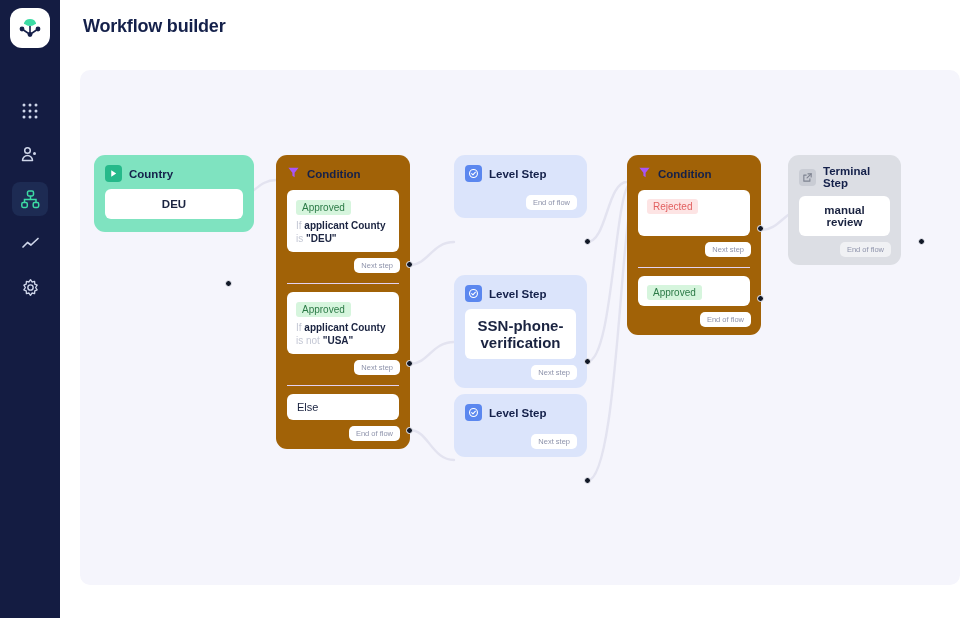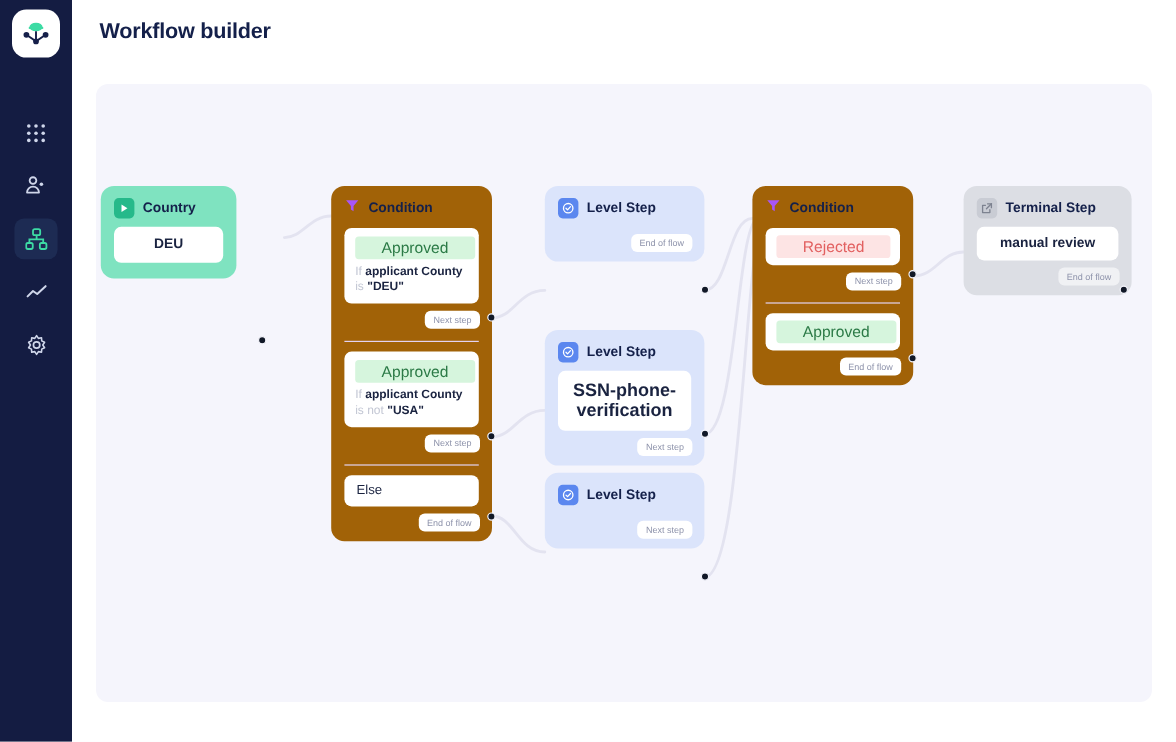--- a/index.html
+++ b/index.html
@@ -82,21 +82,21 @@
   .n-start .badge-ico { background: #26b98a; }
   .n-start .field { padding: 9px 10px; }
 
   
   .n-cond { background: #a16207; }
   .rule {
     background: #ffffff; border-radius: 6px;
     margin: 0 11px; padding: 7px 9px;
   }
   .tag {
-    display: inline-block; font-size: 13px; padding: 2px 22px;
+    display: inline-block; font-size: 10px; padding: 2px 6px;
     border-radius: 3px; margin-bottom: 4px;
   }
   .tag-ok { background: #d6f5dd; color: #2b7a46; }
   .tag-rej { background: #fde4e4; color: #e26060; }
   .rule-txt { font-size: 10px; line-height: 13px; color: #c3c7d4; }
   .rule-txt b { color: #1a2340; font-weight: bold; }
   .divider { height: 1px; background: #e3d2f2; margin: 2px 11px 8px 11px; }
   .else { background:#fff; border-radius:6px; margin:0 11px; padding:7px 10px;
           font-size:11px; color:#1a2340; }
 
@@ -195,21 +195,21 @@
       <path d="M507 172 C 527 172, 527 112, 547 112"></path>
 
       <path d="M507 292 C 534 292, 534 112, 552 112"></path>
 
       <path d="M507 411 C 540 411, 540 112, 558 112"></path>
 
       <path d="M681 160 C 700 160, 704 140, 723 140"></path>
     </g>
   </svg>
 
-  <div class="node n-start" style="left:4px; top:85px; width:113px;">
+  <div class="node n-start" style="left:14px; top:85px; width:160px;">
     <div class="node-head">
       <span class="badge-ico">
         <svg width="9" height="9" viewBox="0 0 10 10">
             <path d="M2.5 1.5 L8 5 L2.5 8.5 Z" fill="#ffffff"></path>
           </svg>
       </span>
       <span class="node-title">Country</span>
     </div>
     <div class="field">DEU</div>
     <div style="height:13px"></div>
@@ -317,39 +317,39 @@
     <div class="node-head">
       <span>
         <svg width="13" height="13" viewBox="0 0 14 14">
           <path d="M1.5 2 L12.5 2 L8.2 7.2 L8.2 12 L5.8 10.4 L5.8 7.2 Z" fill="#a855f7"></path>
         </svg>
       </span>
       <span class="node-title">Condition</span>
     </div>
 
     <div class="rule" style="padding:6px 9px;">
-      <div class="tag tag-rej" style="margin-bottom:0;">Rejected</div>
+      <div class="tag tag-rej" style="margin-bottom:16px;">Rejected</div>
     </div>
     <div class="pillrow">
       <span class="pill">Next step</span>
     </div>
     <div class="divider"></div>
 
     <div class="rule" style="padding:6px 9px;">
       <div class="tag tag-ok" style="margin-bottom:0;">Approved</div>
     </div>
     <div class="pillrow">
       <span class="pill">End of flow</span>
     </div>
 
     <span class="dot" style="left:130px; top:70px;"></span>
     <span class="dot" style="left:130px; top:140px;"></span>
   </div>
 
-  <div class="node n-term" style="left:723px; top:85px; width:140px;">
+  <div class="node n-term" style="left:708px; top:85px; width:113px;">
     <div class="node-head">
       <span class="badge-ico">
         <svg width="11" height="11" viewBox="0 0 12 12">
           <path d="M6.5 2 L10 2 L10 5.5" stroke="#7d8290" stroke-width="1.2" fill="none" stroke-linecap="round"></path>
           <path d="M10 2 L5.5 6.5" stroke="#7d8290" stroke-width="1.2" fill="none" stroke-linecap="round"></path>
           <path d="M8.6 7.4 L8.6 10 L2 10 L2 3.4 L4.6 3.4" stroke="#7d8290" stroke-width="1.2" fill="none" stroke-linecap="round" stroke-linejoin="round"></path>
         </svg>
       </span>
       <span class="node-title">Terminal Step</span>
     </div>

